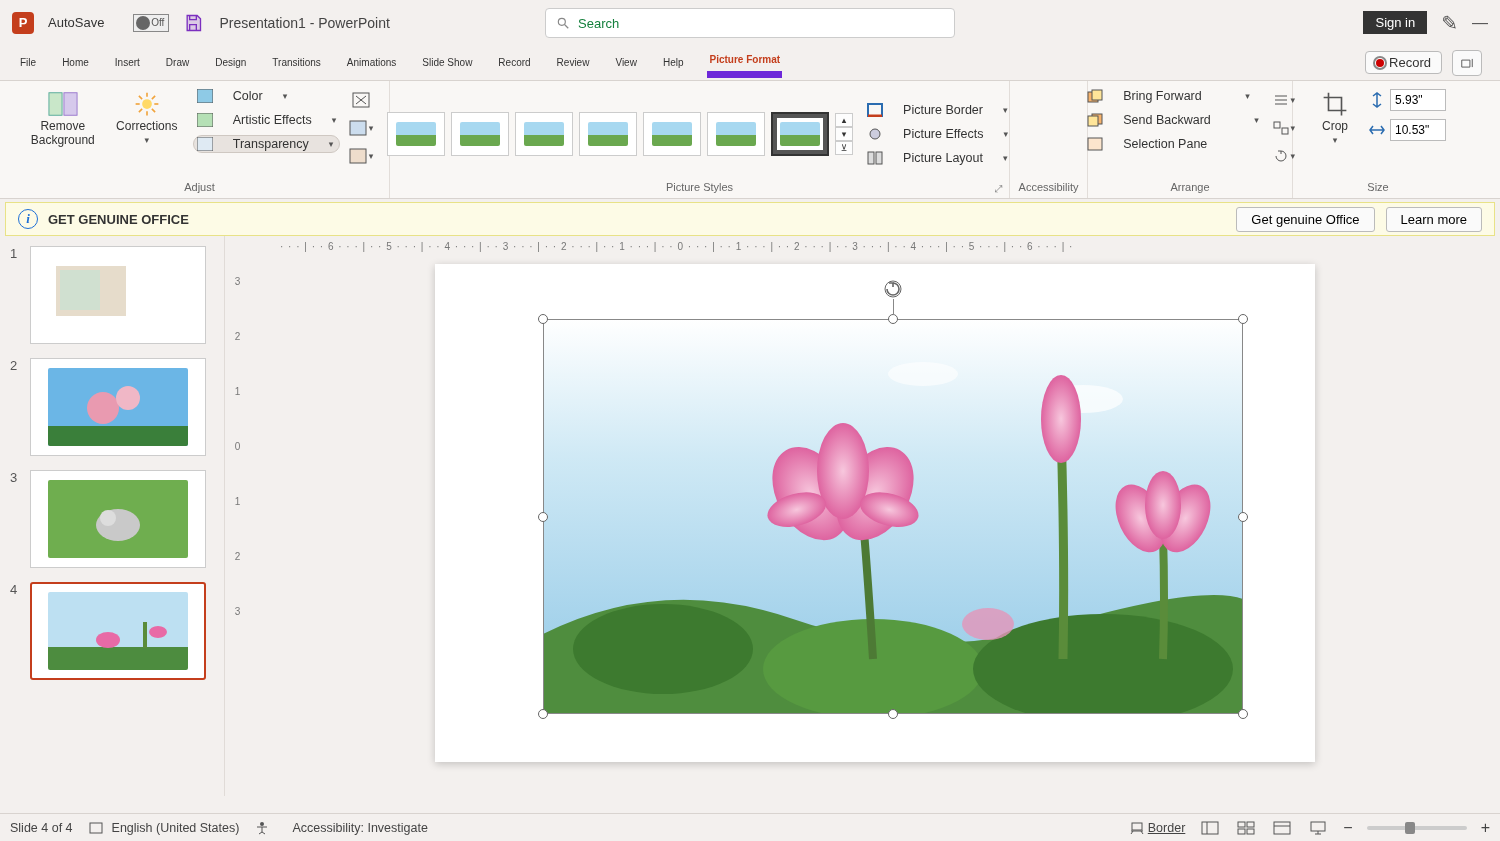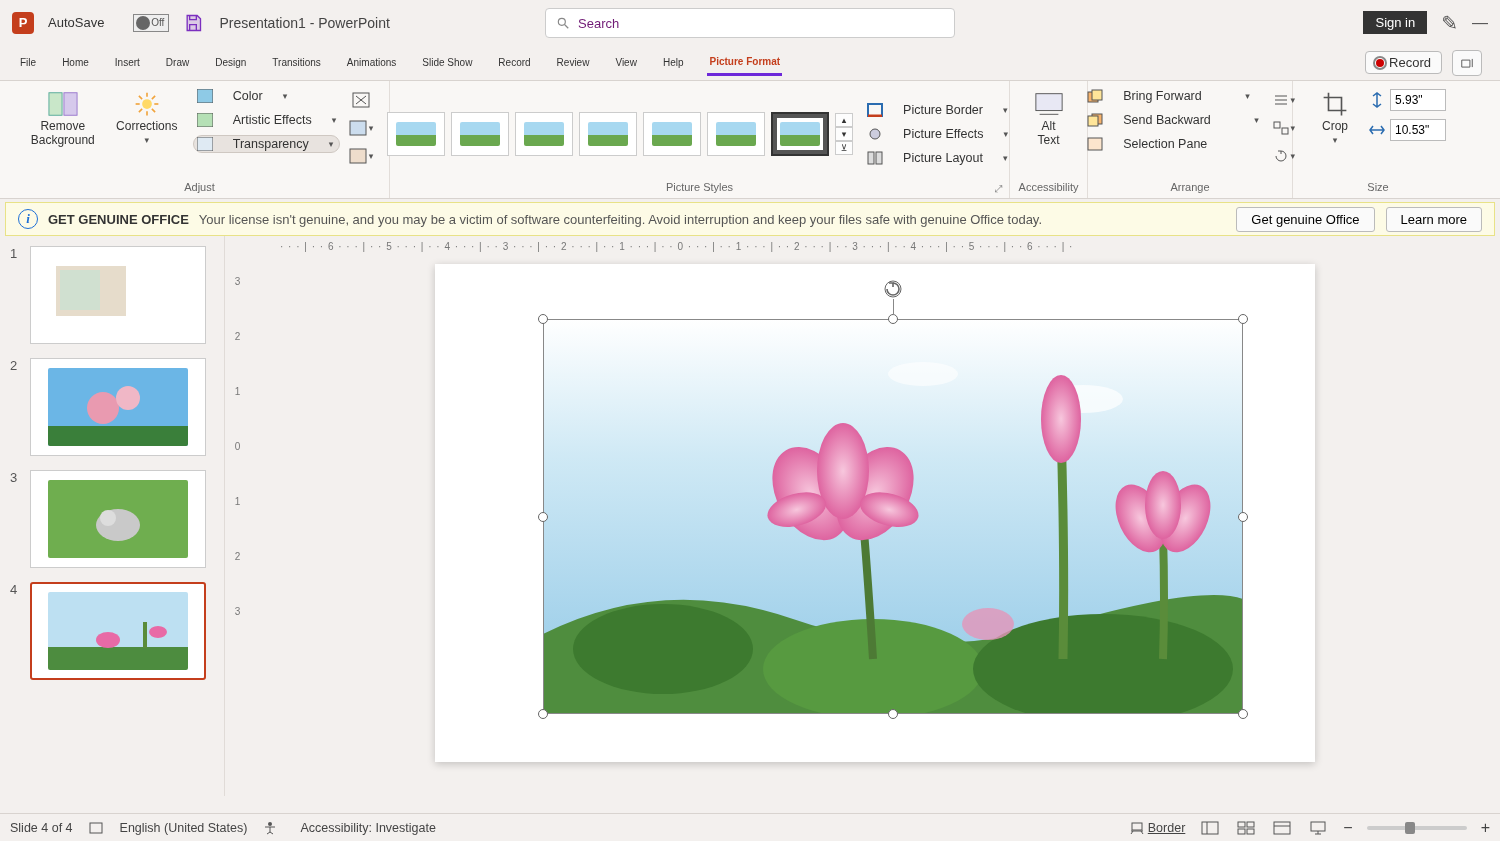--- a/index.html
+++ b/index.html
@@ -16,21 +16,21 @@
 .doc-title { margin-left:16px; font-size:14px; color:#444; }
 .searchbox { margin-left:auto; margin-right:auto; width:410px; height:30px; border:1px solid #ccc; border-radius:4px; background:#fff; display:flex; align-items:center; padding:0 10px; color:#888; position:absolute; left:50%; transform:translateX(-50%); top:8px;}
 .searchbox svg { margin-right:8px; }
 .title-right { margin-left:auto; display:flex; align-items:center; gap:14px; }
 .signin-btn { background:#333; color:#fff; padding:4px 12px; font-size:13px; }
 .win-btn { font-size:16px; color:#555; }
 
 
 .tabs { display:flex; align-items:center; height:36px; padding:0 18px; gap:22px; border-bottom:1px solid #d8d3cf; }
 .tab { font-size:10px; color:#333; padding:6px 2px; cursor:pointer; }
-.tab.active { color:#c43e1c; border-bottom:3px solid #6d28d9; margin-bottom:-1px; font-weight:600; }
+.tab.active { color:#c43e1c; border-bottom:7px solid #6d28d9; margin-bottom:-1px; font-weight:600; }
 .tabs-right { margin-left:auto; display:flex; gap:10px; align-items:center; }
 .record-btn { border:1px solid #bbb; border-radius:4px; padding:3px 10px; background:#fafafa; display:flex; align-items:center; gap:5px; font-size:13px;}
 .record-dot { width:8px; height:8px; border-radius:50%; background:#c00; display:inline-block; outline:2px solid #888; outline-offset:1px;}
 .icon-btn { border:1px solid #bbb; border-radius:4px; width:30px; height:26px; display:flex; align-items:center; justify-content:center; background:#fafafa;}
 
 
 .ribbon { display:flex; height:118px; border-bottom:1px solid #d8d3cf; background:#f9f7f5; padding-left:10px; }
 .ribbon-group { display:flex; flex-direction:column; align-items:center; padding:6px 10px 2px; border-right:1px solid #e2ddd9; }
 .ribbon-group:last-child{border-right:none;}
 .ribbon-controls { flex:1; display:flex; align-items:flex-start; gap:8px; }
@@ -118,21 +118,21 @@
         <path fill="none" stroke="#7b2fbf" stroke-width="1.6" d="M5 3h12l4 4v14H5zM8 3v5h8V3M8 21v-7h8v7"></path>
       </svg>
   </span>
   <span class="doc-title">Presentation1 - PowerPoint</span>
 
   <div class="searchbox">
     <svg width="14" height="14" viewBox="0 0 24 24">
         <circle cx="10" cy="10" r="6" fill="none" stroke="#888" stroke-width="2"></circle>
         <line x1="15" y1="15" x2="21" y2="21" stroke="#888" stroke-width="2"></line>
       </svg>
-    <span style="color:#701a75">Search</span>
+    <span style="color:#15803d">Search</span>
   </div>
 
   <div class="title-right">
     <div class="signin-btn">Sign in</div>
     <span style="font-size:20px;color:#555">✎</span>
     <span class="win-btn">—</span>
   </div>
 </div>
 
 <div class="tabs">
@@ -290,30 +290,20 @@
             <span>Picture Layout</span>
             <span class="drop">▾</span>
           </div>
       </div>
     </div>
     <div class="ribbon-label">Picture Styles</div>
     <span style="position:absolute; margin-left:598px; margin-top:96px; font-size:10px; color:#777">⤢</span>
   </div>
 
   <div class="ribbon-group" style="width:78px">
-    <div class="ribbon-controls">
-      <div class="big-btn">
-        <svg class="ic" viewBox="0 0 32 26">
-            <rect x="2" y="2" width="28" height="18" fill="#e8e8f4" stroke="#555"></rect>
-            <path d="M6 24h20" stroke="#555"></path>
-          </svg>
-        <span style="white-space:pre-line;text-align:center">Alt
-Text</span>
-      </div>
-    </div>
     <div class="ribbon-label">Accessibility</div>
   </div>
 
   <div class="ribbon-group" style="width:205px">
     <div class="ribbon-controls">
       <div class="small-row">
         <div class="small-item"><svg width="16" height="14">
               <rect x="1" y="3" width="10" height="10" fill="#f6b26b" stroke="#555"></rect>
               <rect x="5" y="1" width="10" height="10" fill="#ffe599" stroke="#555"></rect>
             </svg><span>Bring Forward</span>&nbsp;<span class="drop">▾</span></div>
@@ -375,21 +365,20 @@
         </div>
       </div>
     </div>
     <div class="ribbon-label">Size</div>
   </div>
 </div>
 
 <div class="warnbar">
   <div class="warn-i">i</div>
   <span class="warn-title">GET GENUINE OFFICE</span>
-  <span class="warn-msg">Your license isn't genuine, and you may be a victim of software counterfeiting. Avoid interruption and keep your files safe with genuine Office today.</span>
   <button class="warn-btn">Get genuine Office</button>
   <button class="warn-btn">Learn more</button>
 </div>
 
 <div class="workspace">
 
   <div class="thumb-panel">
     <div class="thumb-row">
       <div class="thumb-num">1</div>
       <div class="thumb">
@@ -512,21 +501,21 @@
               </svg>
           </div>
         </div>
       </div>
     </div>
   </div>
 </div>
 
 <div class="status">
   <span>Slide 4 of 4</span>
-  <span style="display:flex;align-items:center;gap:17px">
+  <span style="display:flex;align-items:center;gap:9px">
     <svg width="14" height="14">
         <rect x="1" y="2" width="12" height="10" fill="none" stroke="#555"></rect>
       </svg>
     <span>English (United States)</span>
   </span>
   <span style="display:flex;align-items:center;gap:23px">
     <svg width="14" height="14">
         <circle cx="7" cy="3" r="2" fill="#555"></circle>
         <path d="M2 6h10M7 6v5M4 13l3-2 3 2" stroke="#555" fill="none"></path>
       </svg>

